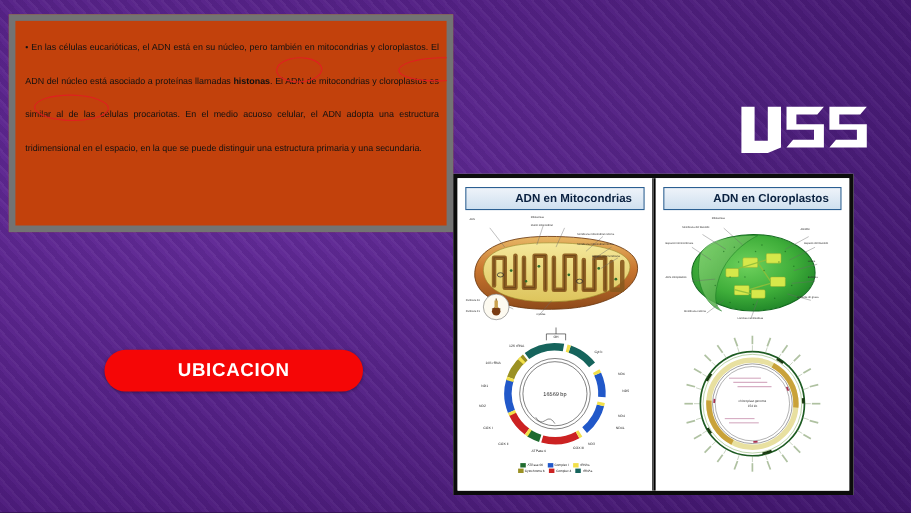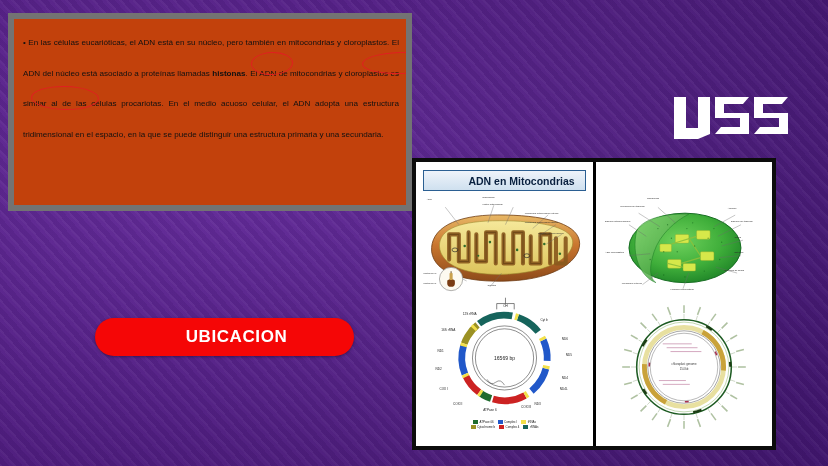--- a/index.html
+++ b/index.html
@@ -99,21 +99,20 @@
     left: 95px;
     top: 318px;
     width: 235px;
     height: 38px;
     background: #f50606;
     border-radius: 19px;
     display: flex;
     align-items: center;
     justify-content: center;
     box-shadow: 0 1px 3px rgba(0,0,0,0.35);
-    padding-left: 24px;
   }
   #ubicacion-label {
     color: #ffffff;
     font-size: 17px;
     font-weight: bold;
     letter-spacing: 0.6px;
     font-family: "Liberation Sans", sans-serif;
   }
 
   
@@ -414,20 +413,23 @@
                 <span class="legend-swatch" style="background:#16645c;"></span>
                 <span class="legend-text">rRNAs</span>
               </span>
             </div>
           </div>
         </div>
       </div>
     </div>
 
     <div class="panel" id="panel-cloro">
+      <div class="panel-head">
+        <span class="panel-head-label">ADN en Cloroplastos</span>
+      </div>
       <div class="panel-body">
 
         <div class="organelle-wrap">
           <svg viewBox="0 0 174 104" width="100%" height="104">
             <defs>
               <radialGradient id="cpBody" cx="45%" cy="40%" r="70%">
                 <stop offset="0%" stop-color="#6ed15c"></stop>
                 <stop offset="55%" stop-color="#3fae3a"></stop>
                 <stop offset="100%" stop-color="#177a23"></stop>
               </radialGradient>

